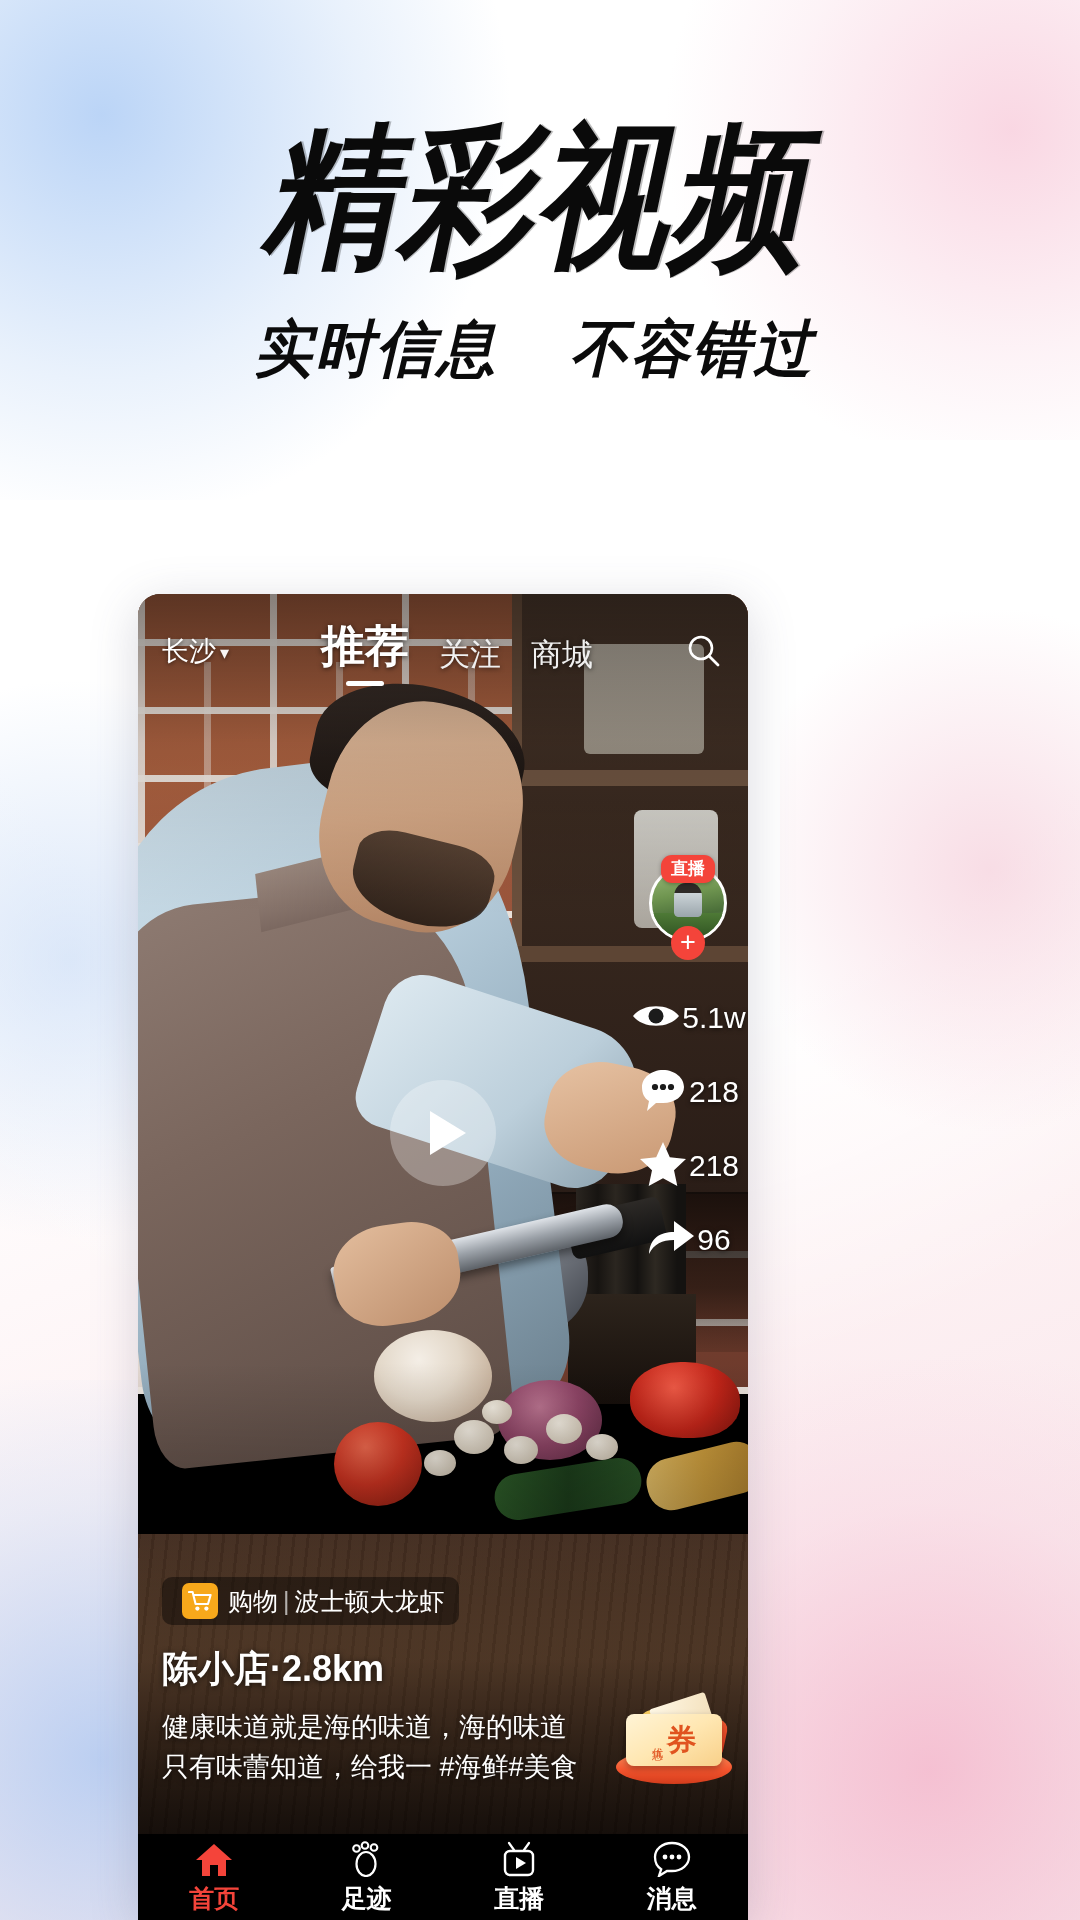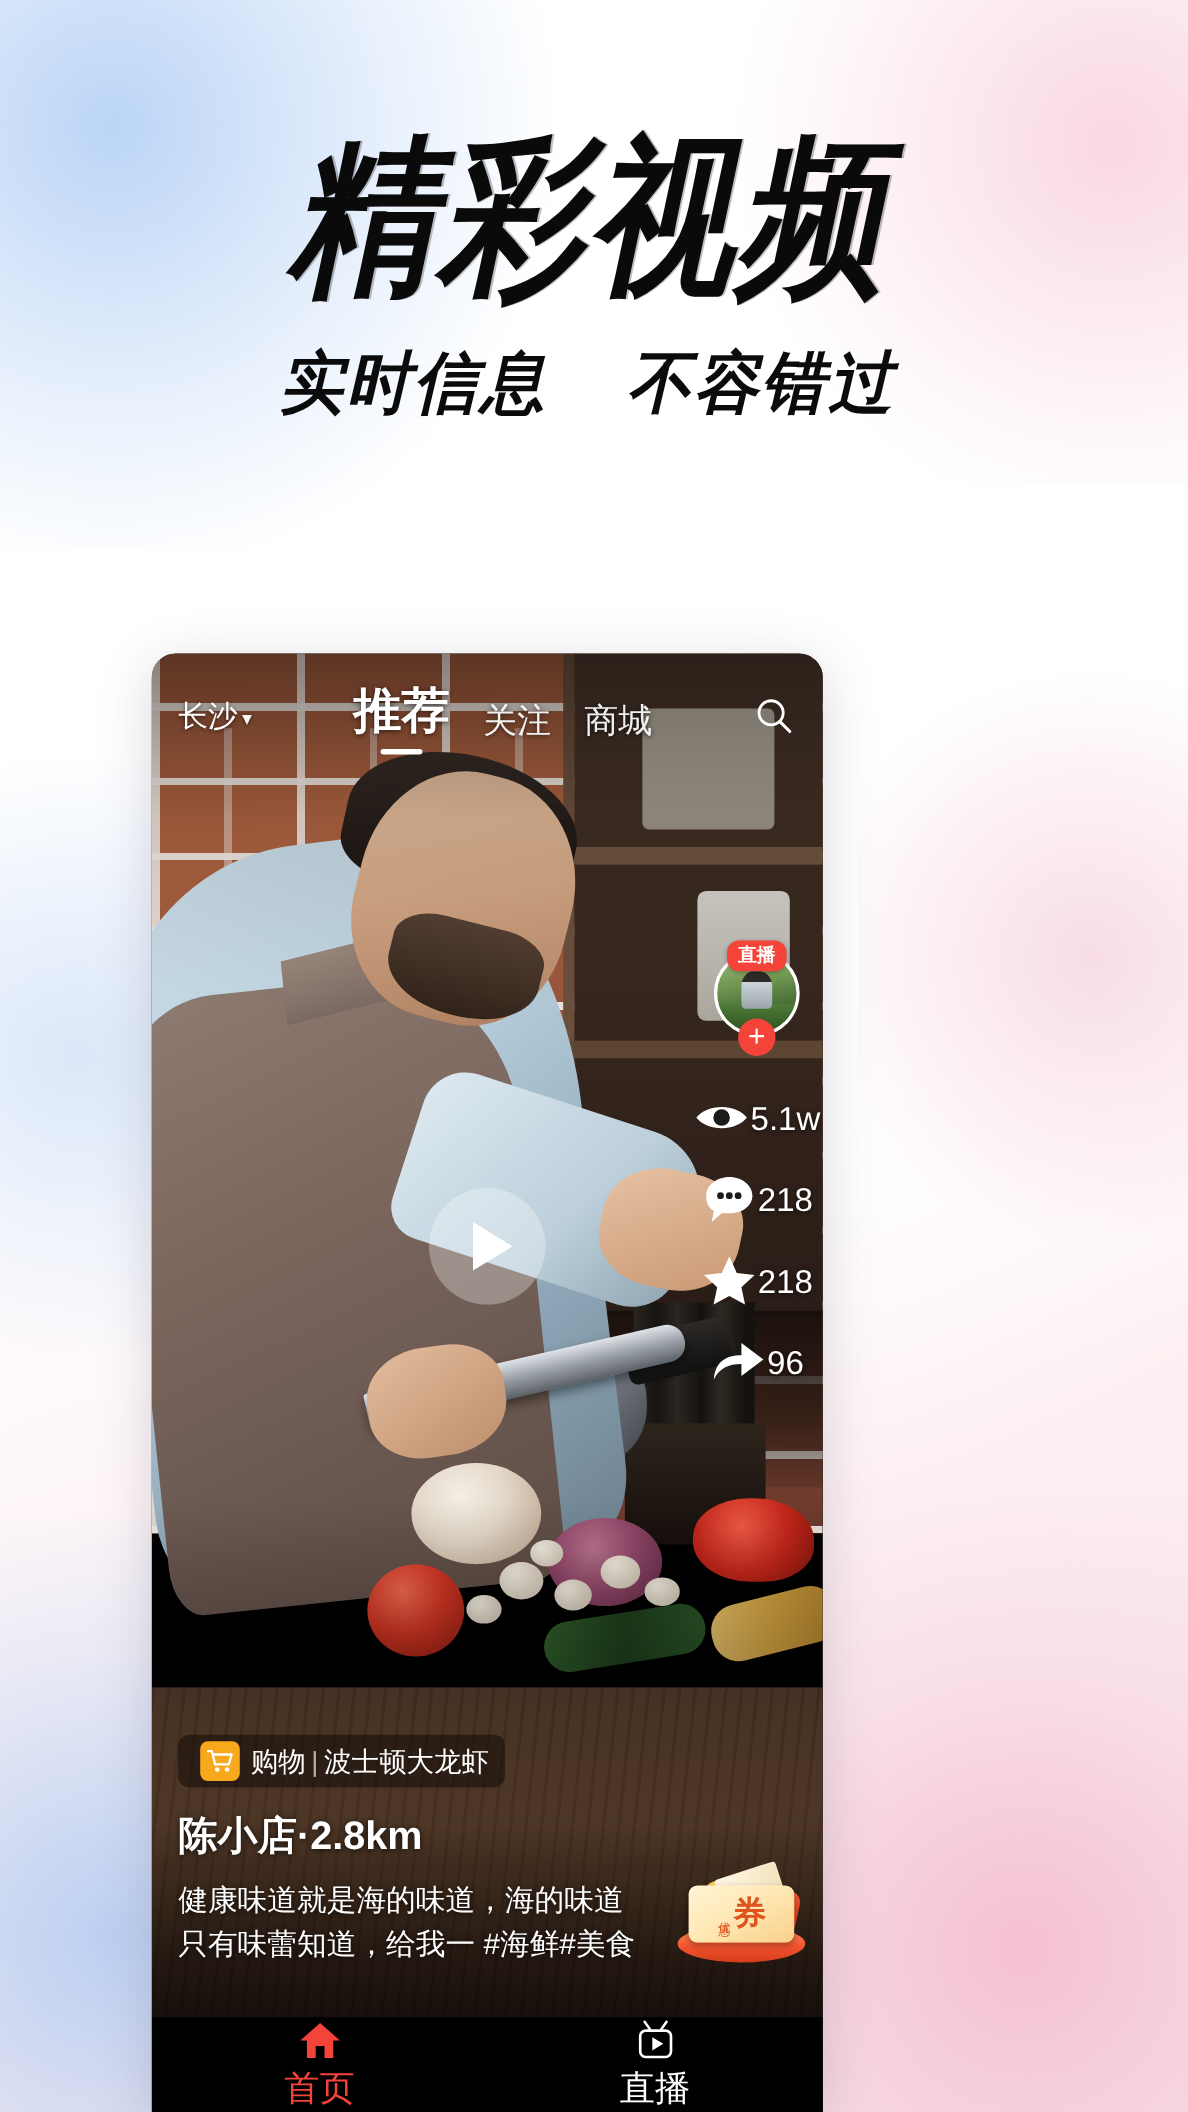--- a/index.html
+++ b/index.html
@@ -359,21 +359,21 @@
   
   #tabbar {
     position:absolute; left:0; bottom:0; width:610px; height:86px;
     background:#000; display:flex; align-items:center; z-index:40;
   }
   .tabbar-item {
     flex:1; display:flex; flex-direction:column; align-items:center; justify-content:center;
     gap:5px; color:#fff;
   }
   .tabbar-item .tb-ico { height:38px; display:flex; align-items:flex-end; justify-content:center; }
-  .tabbar-item .tb-label { font-size:32px; font-weight:400; }
+  .tabbar-item .tb-label { font-size:25px; font-weight:700; }
   .tabbar-item.active .tb-label { color:#f4443a; }
 </style>
 </head>
 <body>
 
 <div id="bg-wrap">
   <div id="bg-base"></div>
   <div id="bg-blob-tl"></div>
   <div id="bg-blob-tr"></div>
   <div id="bg-blob-ml"></div>
@@ -551,24 +551,46 @@
     <div class="tabbar-item active">
       <span class="tb-ico">
         <svg width="38" height="34" viewBox="0 0 38 34">
           <path d="M19 1 L37 17 L31 17 L31 33 L23 33 L23 22 L15 22 L15 33 L7 33 L7 17 L1 17 Z" fill="#f4443a"></path>
         </svg>
       </span>
       <span class="tb-label">首页</span>
     </div>
     <div class="tabbar-item">
       <span class="tb-ico">
+        <svg width="34" height="36" viewBox="0 0 34 36">
+          <ellipse cx="16" cy="23" rx="9.5" ry="12" fill="none" stroke="#fff" stroke-width="2.2"></ellipse>
+          <circle cx="6.5" cy="7.5" r="3.3" fill="none" stroke="#fff" stroke-width="2.1"></circle>
+          <circle cx="15" cy="4.5" r="3.3" fill="none" stroke="#fff" stroke-width="2.1"></circle>
+          <circle cx="24" cy="6.5" r="3.3" fill="none" stroke="#fff" stroke-width="2.1"></circle>
+        </svg>
+      </span>
+      <span class="tb-label">足迹</span>
+    </div>
+    <div class="tabbar-item">
+      <span class="tb-ico">
         <svg width="36" height="36" viewBox="0 0 36 36">
           <line x1="8" y1="2" x2="13" y2="9" stroke="#fff" stroke-width="2.2" stroke-linecap="round"></line>
           <line x1="28" y1="2" x2="23" y2="9" stroke="#fff" stroke-width="2.2" stroke-linecap="round"></line>
           <rect x="4" y="10" width="28" height="24" rx="5" fill="none" stroke="#fff" stroke-width="2.4"></rect>
           <path d="M15 16 L25 22 L15 28 Z" fill="#fff"></path>
         </svg>
       </span>
       <span class="tb-label">直播</span>
     </div>
+    <div class="tabbar-item">
+      <span class="tb-ico">
+        <svg width="38" height="36" viewBox="0 0 38 36">
+          <path d="M19 2 C29 2, 36 8.5, 36 16 C36 23.5, 29 30, 19 30 L14 30 L6 35 L8.2 28.2 C3.8 25.5, 2 21, 2 16 C2 8.5, 9 2, 19 2 Z" fill="none" stroke="#fff" stroke-width="2.3"></path>
+          <circle cx="12" cy="16" r="2.4" fill="#fff"></circle>
+          <circle cx="19" cy="16" r="2.4" fill="#fff"></circle>
+          <circle cx="26" cy="16" r="2.4" fill="#fff"></circle>
+        </svg>
+      </span>
+      <span class="tb-label">消息</span>
+    </div>
   </div>
 
 </div>
 
 </body></html>

